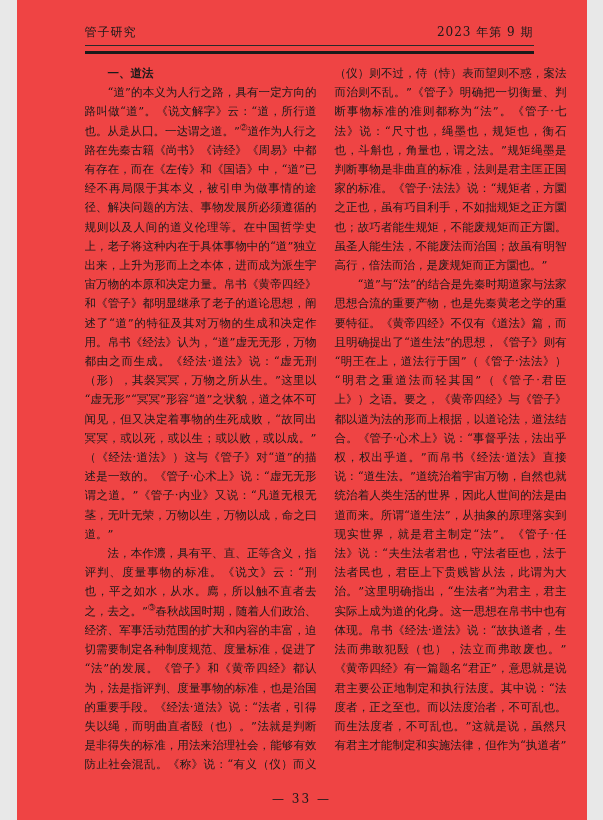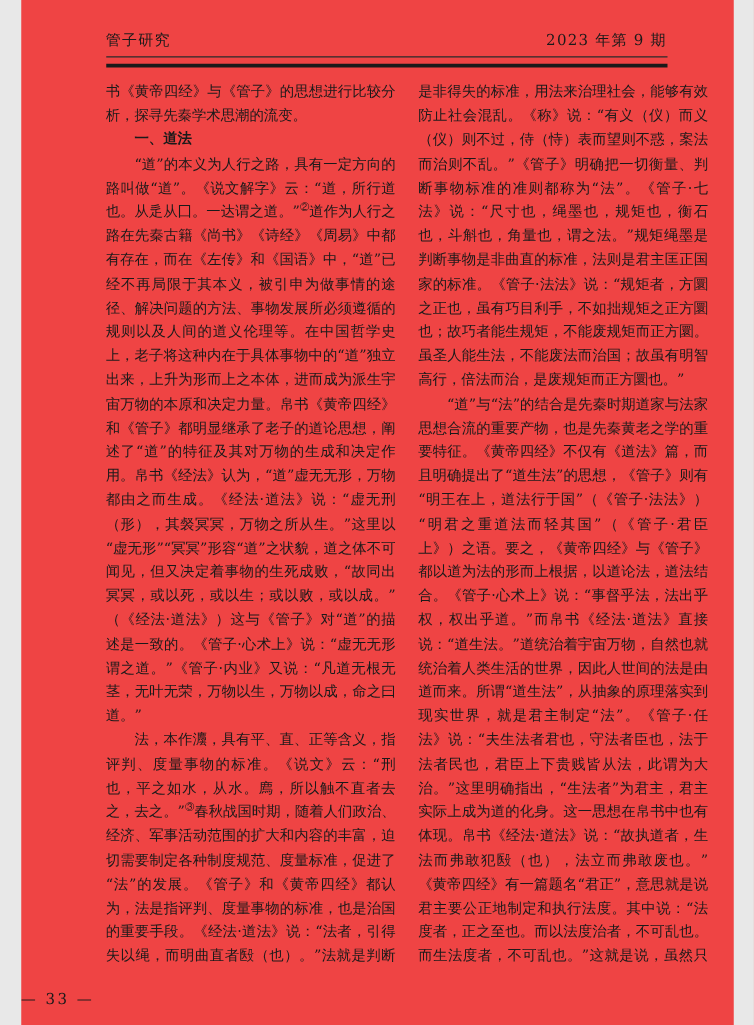--- a/index.html
+++ b/index.html
@@ -31,38 +31,37 @@
   .body-text p{margin:0;text-indent:2em;word-break:break-all;}
   .body-text p.no-indent{text-indent:0;}
   .body-text h2{
     margin:0;font-size:11.5px;line-height:19.2px;
     text-indent:2em;font-weight:bold;
     font-family:Liberation Mono, monospace;
   }
   sup{font-size:7.5px;line-height:0;vertical-align:super;}
   .page-footer{
     position:absolute;bottom:14px;left:0;right:0;
-    font-size:12px;letter-spacing:2px;
+    text-align:center;font-size:12px;letter-spacing:2px;
   }
 </style>
 </head>
 <body>
 
 <div class="page">
 
   <header class="page-header">
     <span>管子研究</span>
     <span>2023 年第 9 期</span>
   </header>
 
   <div class="rule-thin"></div>
   <div class="rule-thick"></div>
 
   <main class="body-text">
-    <p class="no-indent">书《黄帝四经》与《管子》的思想进行比较分析，探寻先秦学术思潮的流变。</p>
     <h2>一、道法</h2>
     <p>“道”的本义为人行之路，具有一定方向的路叫做“道”。《说文解字》云：“道，所行道也。从辵从囗。一达谓之道。”<sup>②</sup>道作为人行之路在先秦古籍《尚书》《诗经》《周易》中都有存在，而在《左传》和《国语》中，“道”已经不再局限于其本义，被引申为做事情的途径、解决问题的方法、事物发展所必须遵循的规则以及人间的道义伦理等。在中国哲学史上，老子将这种内在于具体事物中的“道”独立出来，上升为形而上之本体，进而成为派生宇宙万物的本原和决定力量。帛书《黄帝四经》和《管子》都明显继承了老子的道论思想，阐述了“道”的特征及其对万物的生成和决定作用。帛书《经法》认为，“道”虚无无形，万物都由之而生成。《经法·道法》说：“虚无刑（形），其裻冥冥，万物之所从生。”这里以“虚无形”“冥冥”形容“道”之状貌，道之体不可闻见，但又决定着事物的生死成败，“故同出冥冥，或以死，或以生；或以败，或以成。”（《经法·道法》）这与《管子》对“道”的描述是一致的。《管子·心术上》说：“虚无无形谓之道。”《管子·内业》又说：“凡道无根无茎，无叶无荣，万物以生，万物以成，命之曰道。”</p>
     <p>法，本作灋，具有平、直、正等含义，指评判、度量事物的标准。《说文》云：“刑也，平之如水，从水。廌，所以触不直者去之，去之。”<sup>③</sup>春秋战国时期，随着人们政治、经济、军事活动范围的扩大和内容的丰富，迫切需要制定各种制度规范、度量标准，促进了“法”的发展。《管子》和《黄帝四经》都认为，法是指评判、度量事物的标准，也是治国的重要手段。《经法·道法》说：“法者，引得失以绳，而明曲直者殹（也）。”法就是判断是非得失的标准，用法来治理社会，能够有效防止社会混乱。《称》说：“有义（仪）而义（仪）则不过，侍（恃）表而望则不惑，案法而治则不乱。”《管子》明确把一切衡量、判断事物标准的准则都称为“法”。《管子·七法》说：“尺寸也，绳墨也，规矩也，衡石也，斗斛也，角量也，谓之法。”规矩绳墨是判断事物是非曲直的标准，法则是君主匡正国家的标准。《管子·法法》说：“规矩者，方圜之正也，虽有巧目利手，不如拙规矩之正方圜也；故巧者能生规矩，不能废规矩而正方圜。虽圣人能生法，不能废法而治国；故虽有明智高行，倍法而治，是废规矩而正方圜也。”</p>
     <p>“道”与“法”的结合是先秦时期道家与法家思想合流的重要产物，也是先秦黄老之学的重要特征。《黄帝四经》不仅有《道法》篇，而且明确提出了“道生法”的思想，《管子》则有“明王在上，道法行于国”（《管子·法法》）“明君之重道法而轻其国”（《管子·君臣上》）之语。要之，《黄帝四经》与《管子》都以道为法的形而上根据，以道论法，道法结合。《管子·心术上》说：“事督乎法，法出乎权，权出乎道。”而帛书《经法·道法》直接说：“道生法。”道统治着宇宙万物，自然也就统治着人类生活的世界，因此人世间的法是由道而来。所谓“道生法”，从抽象的原理落实到现实世界，就是君主制定“法”。《管子·任法》说：“夫生法者君也，守法者臣也，法于法者民也，君臣上下贵贱皆从法，此谓为大治。”这里明确指出，“生法者”为君主，君主实际上成为道的化身。这一思想在帛书中也有体现。帛书《经法·道法》说：“故执道者，生法而弗敢犯殹（也），法立而弗敢废也。”《黄帝四经》有一篇题名“君正”，意思就是说君主要公正地制定和执行法度。其中说：“法度者，正之至也。而以法度治者，不可乱也。而生法度者，不可乱也。”这就是说，虽然只有君主才能制定和实施法律，但作为“执道者”同样应遵守而不能触犯、破坏或随意废除已成的法度。《管子·君臣上》说：</p>
   </main>
 
   <footer class="page-footer">
     <span>— 33 —</span>
   </footer>
 

